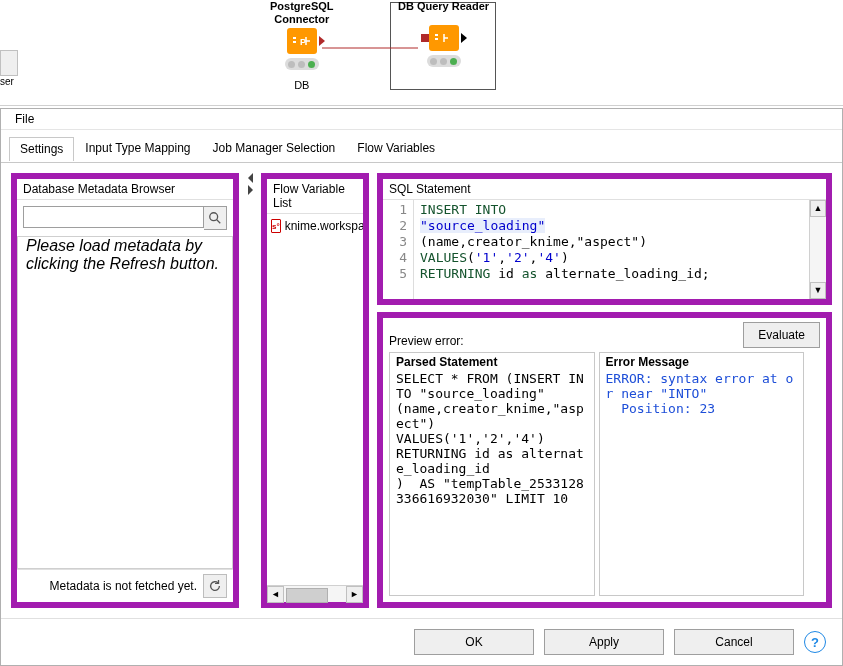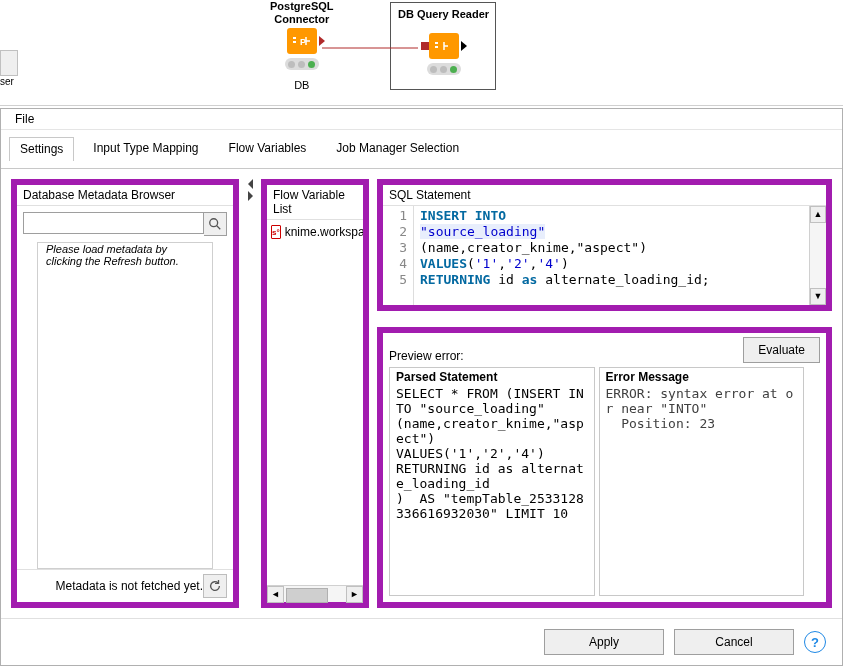--- a/index.html
+++ b/index.html
@@ -21,71 +21,71 @@
 .wf-annot{font-size:11px;margin-top:9px}
 
 .dialog{position:absolute;left:0;top:108px;right:0;bottom:0;background:#fff;border:1px solid #b0b0b0;display:flex;flex-direction:column}
 .titlebar{height:26px;display:flex;align-items:center;padding:0 2px 0 8px;gap:6px}
 .tb-icon{width:14px;height:14px}
 .tb-title{flex:1;font-size:12px}
 .win-btns{display:flex}
 .win-btn{width:44px;height:26px;display:flex;align-items:center;justify-content:center}
 .menubar{height:20px;padding:0 8px;display:flex;align-items:center;border-bottom:1px solid #e5e5e5}
 .menu-item{padding:2px 6px;font-size:12px}
-.tabs{display:flex;padding:6px 8px 8px 8px;gap:8px;border-bottom:1px solid #c8c8c8}
+.tabs{display:flex;padding:6px 8px 2px 8px;gap:0;border-bottom:1px solid #c8c8c8}
 .tab{padding:4px 10px 5px;font-size:12px;border:1px solid transparent;border-bottom:none;cursor:default}
 .tab.active{border-color:#c8c8c8;background:#fff;position:relative;top:1px}
 .tab-body{flex:1;display:flex;padding:10px;gap:8px;min-height:0}
 .panel{border:6px solid #a21caf;background:#fff;display:flex;flex-direction:column}
 .panel-header{padding:3px 6px;font-size:12px;background:#fff;border-bottom:1px solid #e0e0e0}
 
 .db-panel{width:216px}
 .db-search{display:flex;padding:6px;gap:0}
 .db-search input{flex:1;height:20px;border:1px solid #9e9e9e;padding:0 4px;font-size:12px}
 .db-search .mag{width:22px;height:22px;border:1px solid #9e9e9e;border-left:none;background:#efefef;display:flex;align-items:center;justify-content:center}
-.db-msg{padding:0 8px;border:1px solid #cfcfcf;margin:0 20px;flex:1;font-style:italic;font-size:11px}
-.db-foot{display:flex;align-items:center;padding:4px 6px;border-top:1px solid #e0e0e0}
+.db-msg{padding:0 8px;border:1px solid #cfcfcf;margin:0 0;flex:1;font-style:italic;font-size:16px}
+.db-foot{display:flex;align-items:center;padding:4px 6px;gap:6px;border-top:1px solid #e0e0e0}
 .db-foot .txt{flex:1;text-align:right;font-size:12px}
 .icon-btn{width:22px;height:22px;border:1px solid #bdbdbd;background:#efefef;display:flex;align-items:center;justify-content:center}
 
 .split{width:6px;display:flex;flex-direction:column}
 .split .tri{width:0;height:0;border-top:5px solid transparent;border-bottom:5px solid transparent;margin:0 auto}
 .split .tri.l{border-right:5px solid #444}
 .split .tri.r{border-left:5px solid #444;margin-top:2px}
 
 .fv-panel{width:96px}
 .fv-list{flex:1;overflow:hidden;padding:4px 2px;font-size:12px;white-space:nowrap}
 .fv-item{display:flex;align-items:center;gap:4px;padding:1px 2px}
 .fv-badge{width:14px;height:12px;background:#fff;border:1px solid #c00;color:#c00;font-size:8px;font-weight:bold;display:flex;align-items:center;justify-content:center;border-radius:1px}
 .hscroll{height:16px;border-top:1px solid #d0d0d0;background:#f5f5f5;position:relative;display:flex;align-items:center}
 .hscroll .arrow{width:15px;height:15px;border:1px solid #c0c0c0;background:#efefef;display:flex;align-items:center;justify-content:center}
 .hscroll .track{flex:1;height:15px;position:relative}
 .hscroll .thumb{position:absolute;left:2px;width:40px;height:13px;top:1px;background:#cfcfcf;border:1px solid #b0b0b0}
 
-.right-col{flex:1;display:flex;flex-direction:column;gap:16px;min-width:0}
+.right-col{flex:1;display:flex;flex-direction:column;gap:7px;min-width:0}
 .sql-panel{height:120px}
 .code-wrap{flex:1;display:flex;overflow:hidden;position:relative}
 .gutter{width:24px;background:#fff;text-align:right;padding:2px 6px 0 0;color:#888;font-family:Consolas,monospace;font-size:13px;line-height:16px;border-right:1px solid #ddd}
 .code{flex:1;padding:2px 4px 0 6px;font-family:Consolas,monospace;font-size:13px;line-height:16px;white-space:pre;overflow:hidden}
-.code .kw{color:#0369a1;font-weight:bold}
+.code .kw{color:#14532d;font-weight:normal}
 .code .str{color:#0000cd}
 .code .hl{background:#e8eefc}
 .vscroll{width:16px;background:#f5f5f5;border-left:1px solid #d0d0d0;display:flex;flex-direction:column}
 .vscroll .arrow{height:15px;border:1px solid #c0c0c0;background:#efefef;display:flex;align-items:center;justify-content:center}
 .vscroll .track{flex:1}
 .preview-panel{flex:1}
 .preview-hdr{display:flex;align-items:flex-end;padding:4px 6px;gap:8px}
 .preview-hdr .lbl{flex:1}
 .btn{height:24px;padding:0 14px;border:1px solid #9e9e9e;background:#efefef;font-size:12px;display:inline-flex;align-items:center}
 .preview-cols{flex:1;display:flex;padding:0 6px 6px}
 .pv-col{flex:1;border:1px solid #c8c8c8;margin-right:4px;display:flex;flex-direction:column}
 .pv-col:last-child{margin-right:16px}
 .pv-title{padding:2px 6px;font-weight:bold;font-size:12px}
 .pv-body{flex:1;padding:0 6px;font-family:Consolas,monospace;font-size:13px;line-height:15px;white-space:pre-wrap;word-break:break-all;overflow:hidden}
-.pv-body.err{color:#404040}
+.pv-body.err{color:#1d4ed8}
 
 .dlg-buttons{display:flex;justify-content:flex-end;align-items:center;gap:10px;padding:10px 16px;border-top:1px solid #e0e0e0}
 .dlg-buttons .btn{width:90px;justify-content:center}
 .help-icon{width:20px;height:20px;border:1.5px solid #1e88e5;border-radius:50%;color:#1e88e5;font-weight:bold;display:flex;align-items:center;justify-content:center;font-size:13px}
 
 .chev{font-size:9px;line-height:1}
 
 .sliver{position:absolute;left:0;top:50px;width:16px;height:24px;border:1px solid #c0c0c0;background:#efefef}
 .sliver-lbl{position:absolute;left:0;top:76px;font-size:10px}
 </style>
@@ -111,21 +111,21 @@
       </div>
       <div class="status-dots">
           <span></span>
           <span></span>
           <span class="green"></span>
         </div>
       <div class="wf-annot">DB</div>
     </div>
 
     <div class="sel-box"></div>
-    <div class="node-wrap" style="left:398px;top:8px">
+    <div class="node-wrap" style="left:398px;top:0">
       <div class="node-label">DB Query Reader</div>
       <div class="node-body" style="margin-top:12px">
         <svg width="20" height="16">
             <rect x="1" y="4" width="3" height="2" fill="#fff"></rect>
             <rect x="1" y="8" width="3" height="2" fill="#fff"></rect>
             <path d="M10 4 L10 12 M10 8 L14 8" stroke="#fff" stroke-width="1.5"></path>
           </svg>
         <div class="port left"></div>
         <div class="port right"></div>
       </div>
@@ -143,22 +143,22 @@
 
   <div class="dialog">
 
     <div class="menubar">
       <div class="menu-item">File</div>
     </div>
 
     <div class="tabs">
       <div class="tab active">Settings</div>
       <div class="tab">Input Type Mapping</div>
+      <div class="tab">Job Manager Selection</div>
       <div class="tab">Flow Variables</div>
-      <div class="tab">Job Manager Selection</div>
     </div>
 
     <div class="tab-body">
 
       <div class="panel db-panel">
         <div class="panel-header">Database Metadata Browser</div>
         <div class="db-search">
           <input type="text" placeholder="" style="">
           <div class="mag">
               <svg width="14" height="14" viewBox="0 0 16 16">
@@ -251,18 +251,19 @@
               <div class="pv-title">Error Message</div>
               <div class="pv-body err">ERROR: syntax error at or near "INTO"
   Position: 23</div>
             </div>
           </div>
         </div>
       </div>
     </div>
 
     <div class="dlg-buttons">
+      <div class="btn">OK</div>
       <div class="btn">Apply</div>
       <div class="btn">Cancel</div>
       <div class="help-icon">?</div>
     </div>
   </div>
 </div>
 
 </body></html>

